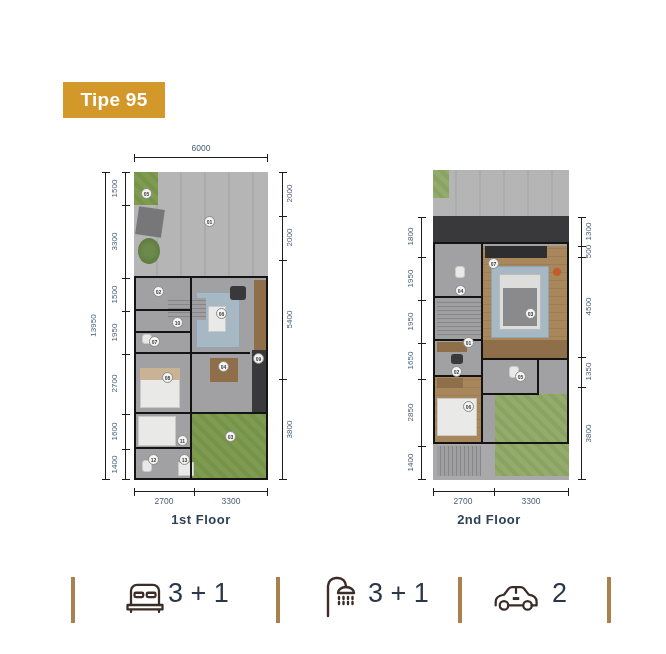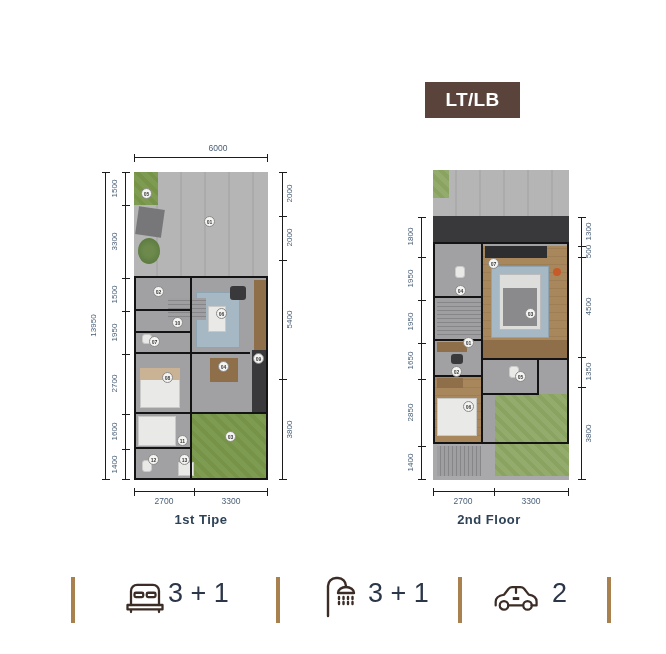--- a/index.html
+++ b/index.html
@@ -51,27 +51,27 @@
   
   .stat-divider { position:absolute; top:577px; width:4px; height:46px; background:#A8814F; }
   .stat-value { position:absolute; top:578px; font-size:27px; color:#2B3648; }
   .stat-icon { position:absolute; }
 </style>
 </head>
 <body>
 
 <div class="canvas">
 
-  <div class="badge badge-ltlb-label">LT/LB</div>
+  <div class="badge badge-type">Tipe 95</div>
 
   <div class="ruler-h" style="left:134px; top:157px; width:134px;">
     <span class="tick-v" style="left:0;"></span>
       <span class="tick-v" style="left:133px;"></span>
   </div>
-  <span class="hdim" style="left:196px; top:143px;text-align:center;">6000</span>
+  <span class="hdim" style="left:179px; top:143px;text-align:center;">6000</span>
 
   <div class="ruler-v" style="left:105px; top:172px; height:308px;">
     <span class="tick-h" style="top:0;"></span>
       <span class="tick-h" style="top:307px;"></span>
   </div>
   <span class="vdim" style="left:73px; top:321px;">13950</span>
 
   <div class="ruler-v" style="left:125px; top:172px; height:308px;">
     <span class="tick-h" style="top:0;"></span>
       <span class="tick-h" style="top:33px;"></span>
@@ -147,21 +147,21 @@
     <span class="room-circle" style="left:38px; top:145px;">10</span>
     <span class="room-circle" style="left:15px; top:164px;">07</span>
     <span class="room-circle" style="left:28px; top:200px;">08</span>
     <span class="room-circle" style="left:84px; top:189px;">04</span>
     <span class="room-circle" style="left:119px; top:181px;">09</span>
     <span class="room-circle" style="left:91px; top:259px;">03</span>
     <span class="room-circle" style="left:43px; top:263px;">11</span>
     <span class="room-circle" style="left:14px; top:282px;">12</span>
     <span class="room-circle" style="left:45px; top:282px;">13</span>
   </div>
-  <div class="caption" style="left:151px; top:512px;">1st Tipe</div>
+  <div class="caption" style="left:151px; top:512px;">1st Floor</div>
 
   <div class="ruler-v" style="left:421px; top:217px; height:263px;">
     <span class="tick-h" style="top:0;"></span>
       <span class="tick-h" style="top:40px;"></span>
     <span class="tick-h" style="top:83px;"></span>
       <span class="tick-h" style="top:126px;"></span>
     <span class="tick-h" style="top:162px;"></span>
       <span class="tick-h" style="top:229px;"></span>
     <span class="tick-h" style="top:262px;"></span>
   </div>

